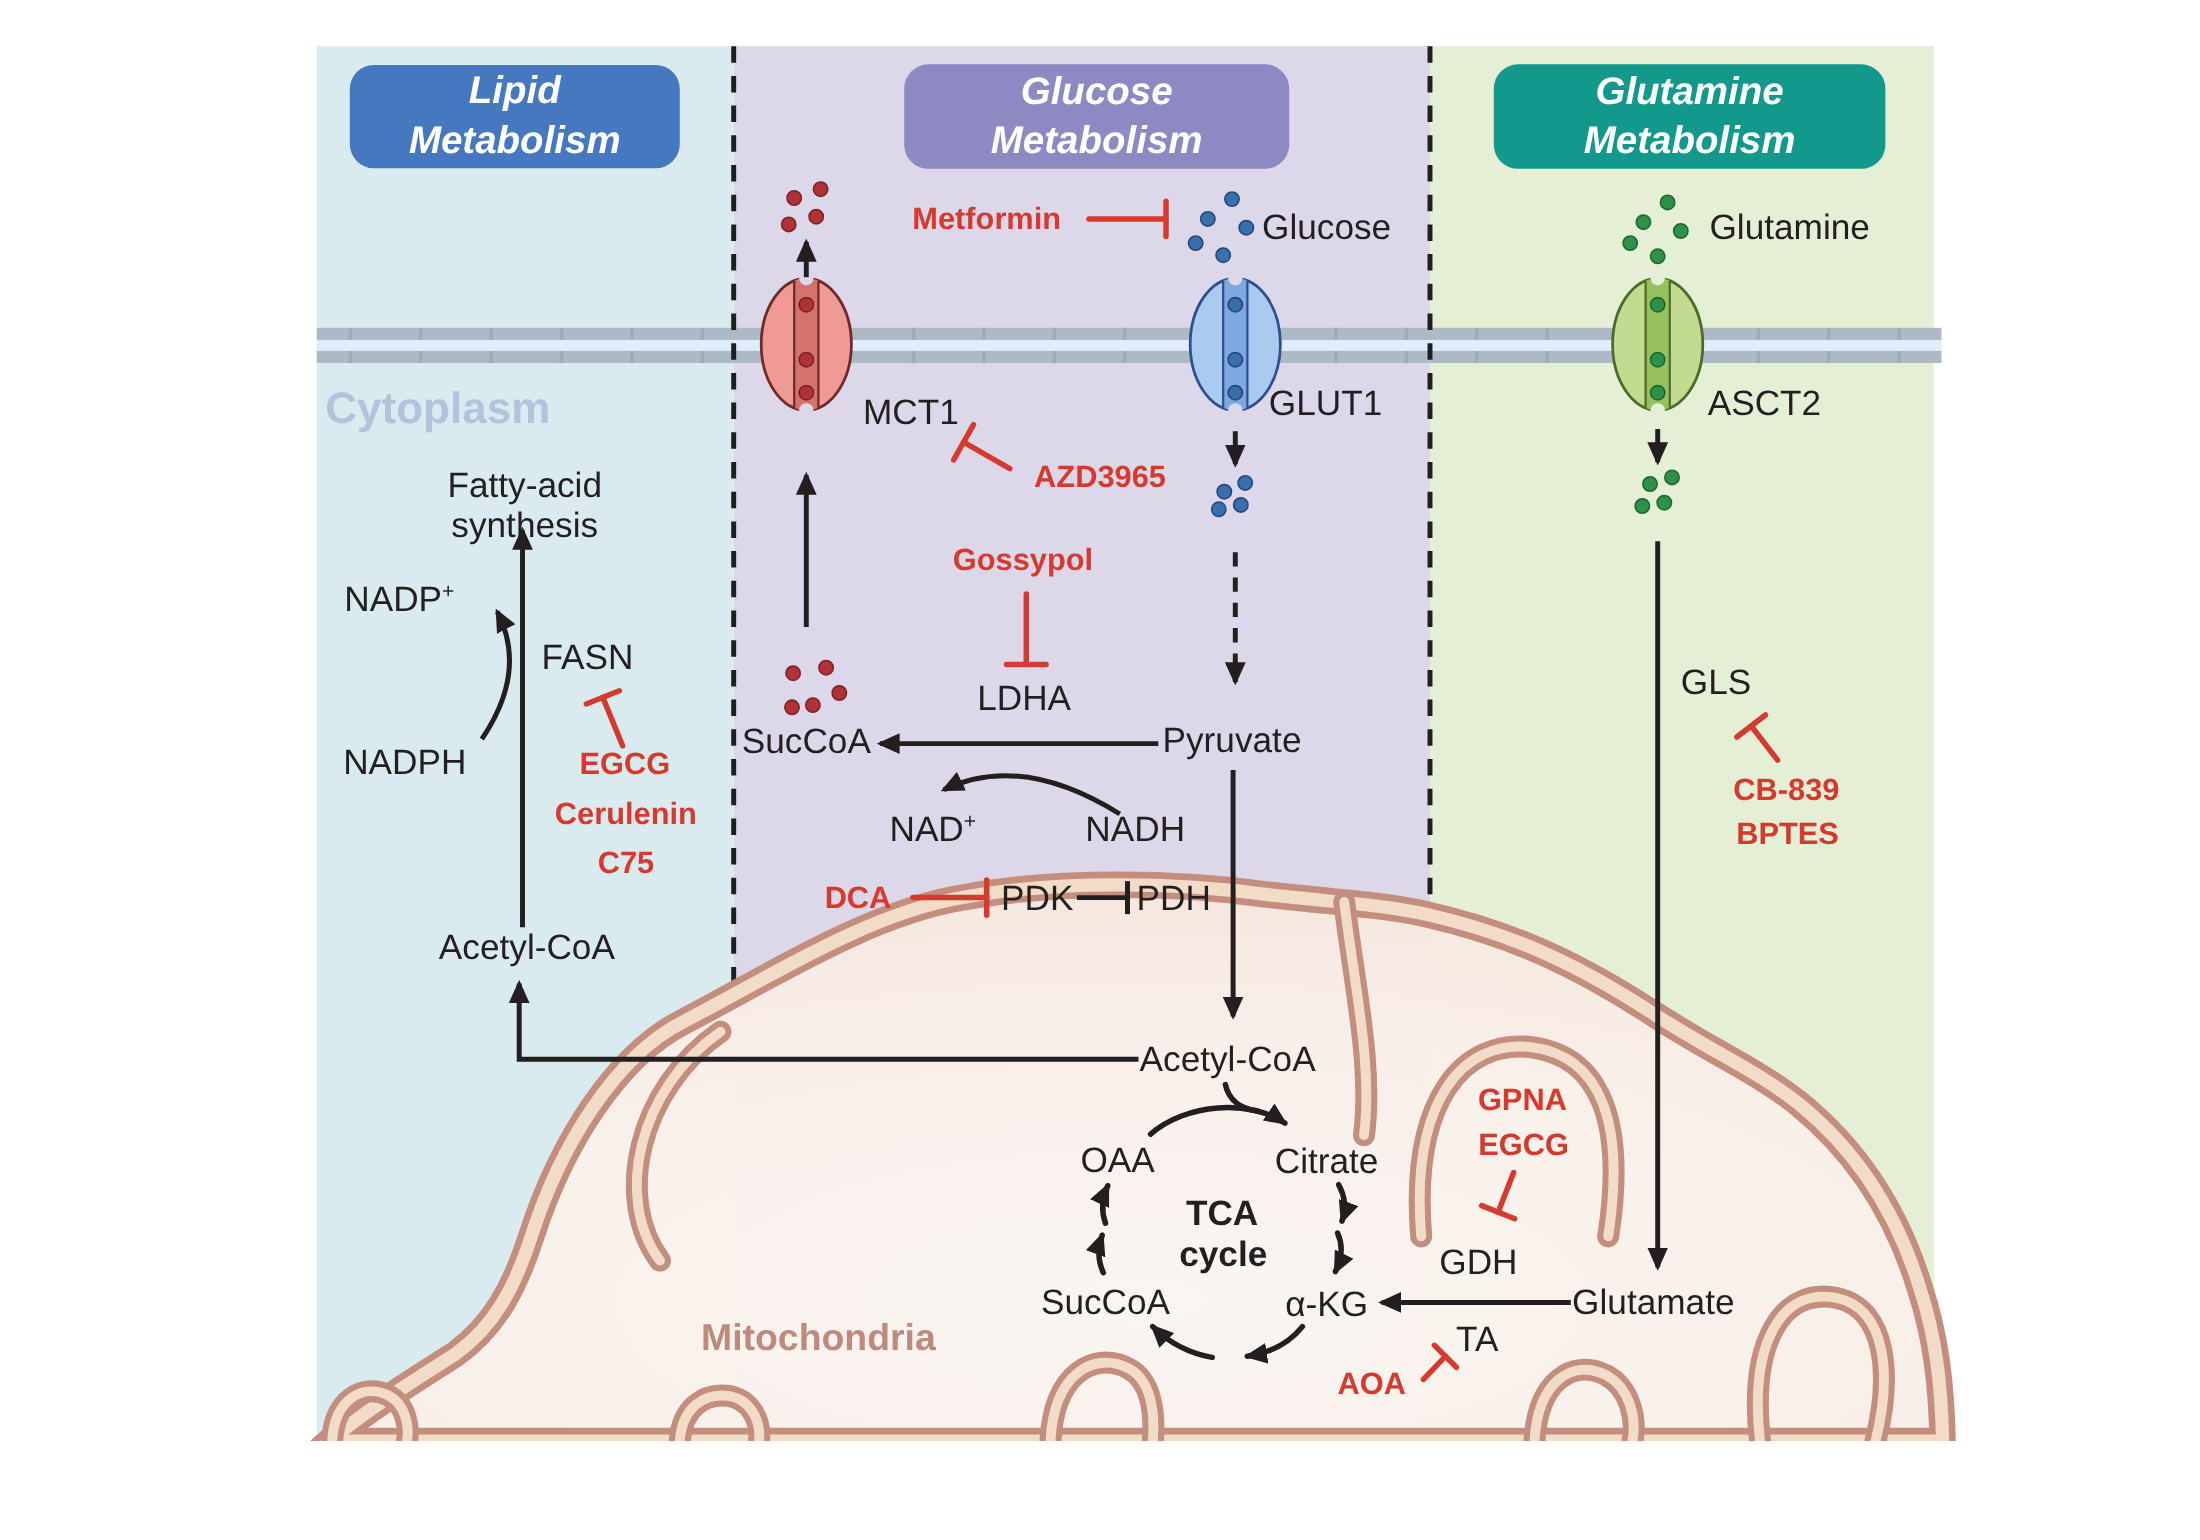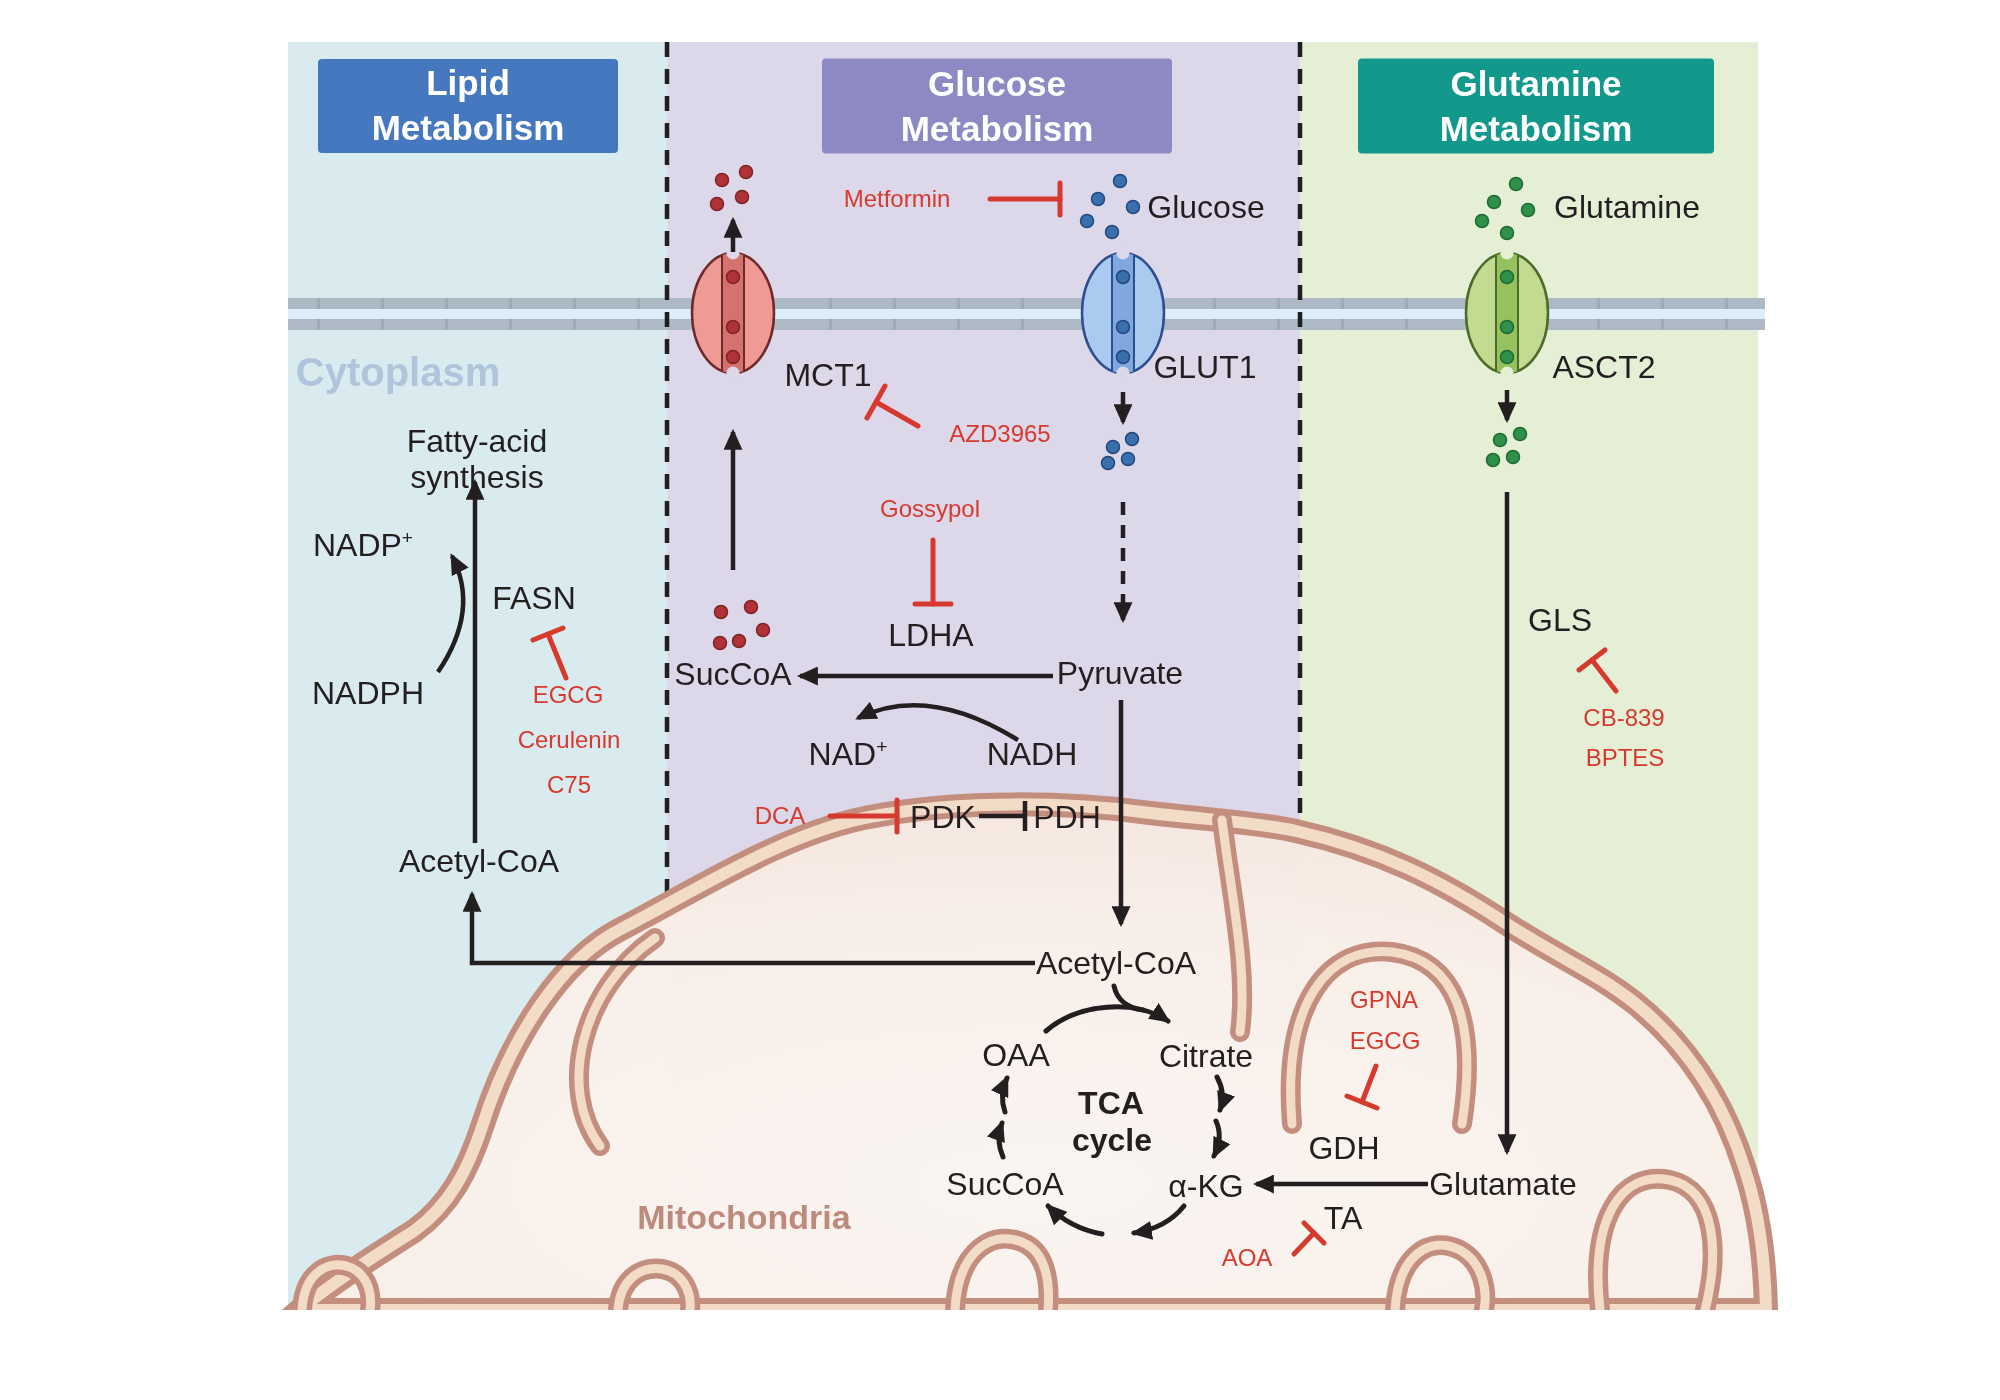--- a/index.html
+++ b/index.html
@@ -3,29 +3,29 @@
 <meta charset="utf-8">
 <style>
   html,body{margin:0;padding:0;background:#fff;}
   .canvas{position:relative;width:2000px;height:1400px;background:#fff;overflow:hidden;
           font-family:"Liberation Sans",sans-serif;}
   .panel{position:absolute;top:42px;height:1268px;}
   .panel.lipid{left:288px;width:379px;background:var(--panel_lipid);}
   .panel.glucose{left:667px;width:633px;background:var(--panel_glucose);}
   .panel.glutamine{left:1300px;width:458px;background:var(--panel_glutamine);}
   svg.overlay{position:absolute;left:0;top:0;}
-  .hdr{position:absolute;transform:translate(-50%,-50%);border-radius:4px;color:#fff;
+  .hdr{position:absolute;transform:translate(-50%,-50%);border-radius:22px;color:#fff;
        font-weight:700;font-size:35px;line-height:1.28;display:flex;flex-direction:column;
-       align-items:center;justify-content:center;text-align:center;}
+       align-items:center;justify-content:center;text-align:center;font-style:italic;}
   .hdr.lipid{left:468px;top:106px;width:300px;height:94px;background:var(--header_lipid);}
   .hdr.glucose{left:997px;top:106px;width:350px;height:95px;background:var(--header_glucose);}
   .hdr.glutamine{left:1536px;top:106px;width:356px;height:95px;background:var(--header_glutamine);}
   .lbl{position:absolute;transform:translate(-50%,-50%);white-space:nowrap;
        font-size:32px;font-weight:400;color:var(--ink);text-align:center;}
-  .lbl.red{color:var(--red);font-weight:400;font-size:24px;}
+  .lbl.red{color:var(--red);font-weight:700;font-size:28px;}
   .lbl.bold{font-weight:700;}
   .lbl.compartment-cyto{color:var(--cytoplasm_label);font-weight:700;font-size:40px;}
   .lbl.compartment-mito{color:var(--mito_label);font-weight:700;font-size:34px;margin-top:36px;}
   .lbl sup{font-size:60%;}
   .twoline{line-height:1.12;margin-top:18px;}
 </style>
 </head>
 <body>
 
 <div class="canvas">

